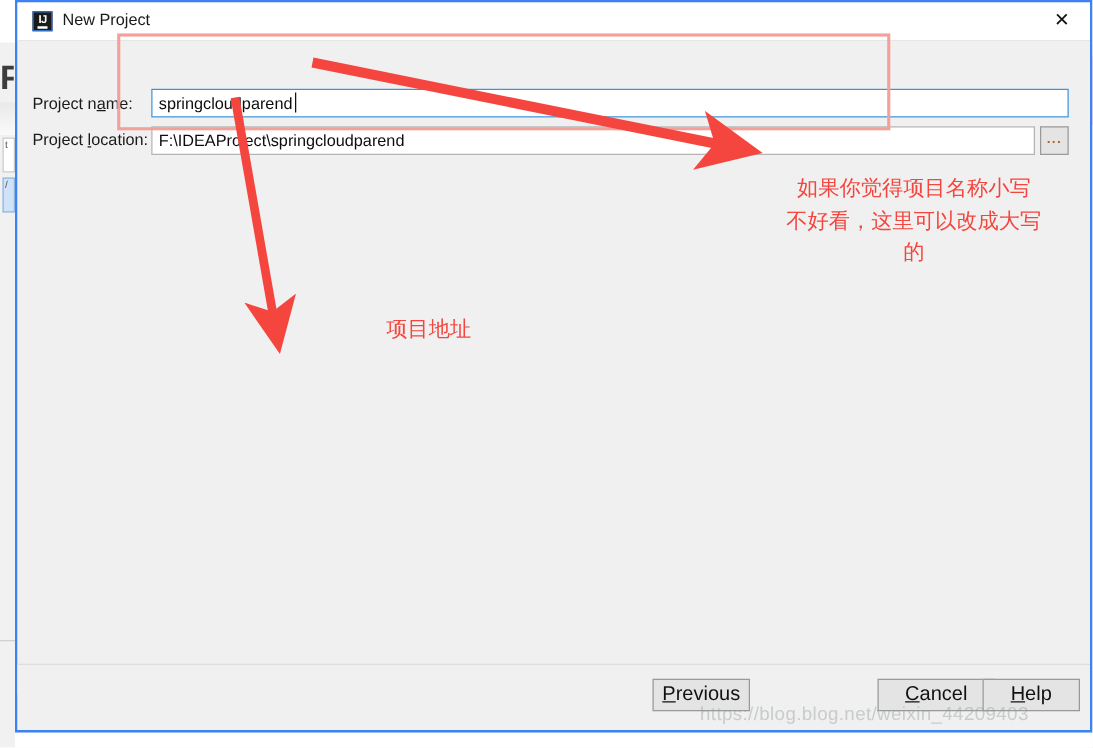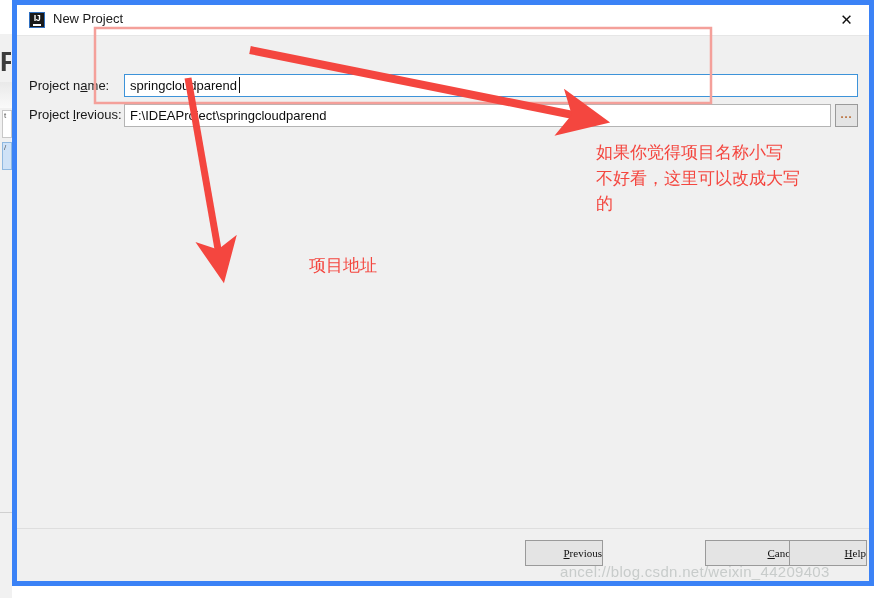--- a/index.html
+++ b/index.html
@@ -86,21 +86,21 @@
     background: #f4f6f5;
   }
 
   
   #dialog {
     position: absolute;
     left: 12px; top: 0px;
     width: 862px;
     height: 586px;
     background: #f0f0f0;
-    border: 5px solid #3b82f6;
+    border: 2px solid #3b82f6;
     box-sizing: border-box;
   }
   .titlebar {
     position: relative;
     height: 30px;
     background: #ffffff;
     border-bottom: 1px solid #e6e6e6;
   }
   .title-icon {
     position: absolute;
@@ -239,24 +239,24 @@
     background: #f0f0f0;
     border-top: 1px solid #dedede;
   }
   .btn {
     position: absolute;
     top: 11px;
     height: 26px;
     box-sizing: border-box;
     background: #e4e4e4;
     border: 1px solid #9a9a9a;
-    font-family: Liberation Serif, serif;
-    font-size: 11px;
+    font-family: Liberation Sans, sans-serif;
+    font-size: 16px;
     color: #111;
-    text-align: right;
+    text-align: center;
     line-height: 24px;
     cursor: pointer;
     user-select: none;
   }
   .btn u { text-decoration: underline; }
   .btn.primary {
     background: #e4e4e4;
     border: 2px solid #2f7fd0;
     line-height: 22px;
   }
@@ -268,23 +268,24 @@
   
   #annotations {
     position: absolute;
     left: 0; top: 0;
     width: 874px; height: 598px;
     pointer-events: none;
   }
   .anno-text {
     position: absolute;
     color: #f4463f;
-    font-family: Liberation Serif, serif;
+    font-family: Liberation Mono, monospace;
     white-space: pre-line;
     line-height: 1.5;
+    text-align: center;
   }
   #anno-upper {
     left: 596px; top: 140px;
     font-size: 17px;
     width: 270px;
   }
   #anno-lower {
     left: 269px; top: 253px;
     font-size: 17px;
     margin-left: 40px;
@@ -324,21 +325,21 @@
     <div class="title-text">New Project</div>
     <div class="title-close">✕</div>
   </div>
 
   <div class="body-area">
 
     <div class="form-label lbl-name"><span>Project n</span><u>a</u><span>me:</span></div>
     <input class="txt" id="project-name" type="text" value="springcloudparend" style="">
     <div class="caret"></div>
 
-    <div class="form-label lbl-location"><span>Project </span><u>l</u><span>revious:</span></div>
+    <div class="form-label lbl-location"><span>Project </span><u>l</u><span>ocation:</span></div>
     <input class="txt" id="project-location" type="text" value="F:\IDEAProject\springcloudparend" style="">
     <div id="browse-btn">...</div>
 
     <div class="more-settings">
       <span class="ms-tri"></span>
       <span class="ms-label">More Settings</span>
     </div>
     <div class="ms-rule"></div>
   </div>
 
@@ -362,13 +363,13 @@
 
   <line x1="188" y1="78" x2="219" y2="255" stroke="#f4463f" stroke-width="7" marker-end="url(#ahead)"></line>
 </svg>
 
 <div class="anno-text" id="anno-upper">如果你觉得项目名称小写
 不好看，这里可以改成大写
 的</div>
 
 <div class="anno-text" id="anno-lower">项目地址</div>
 
-<div id="watermark">ancel://blog.csdn.net/weixin_44209403</div>
+<div id="watermark">https://blog.blog.net/weixin_44209403</div>
 
 </body></html>

